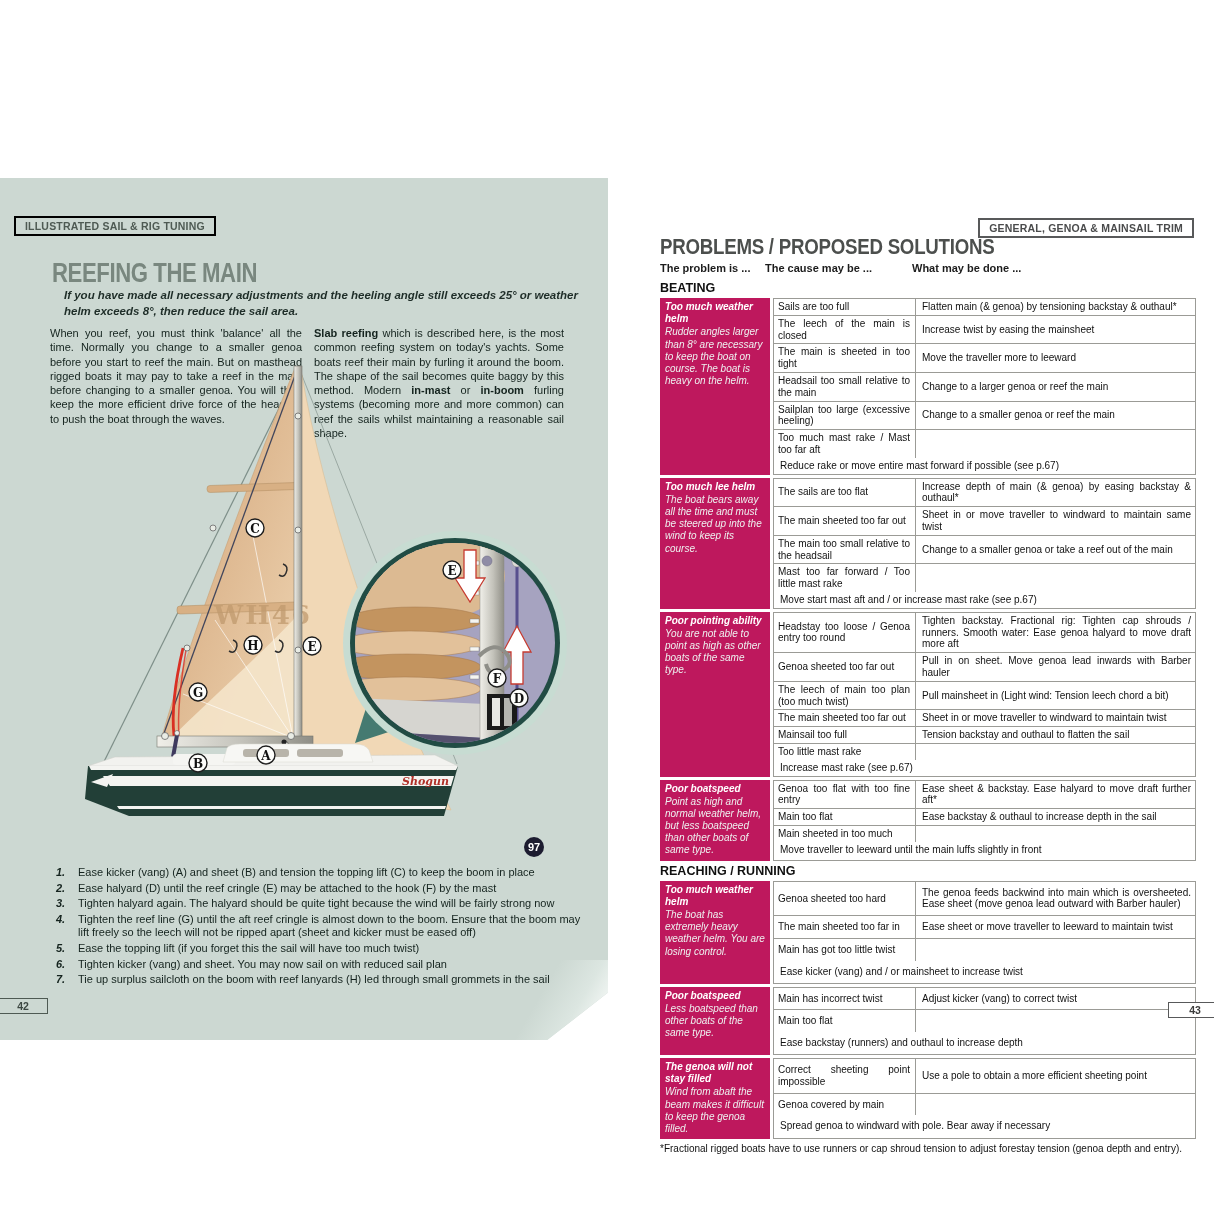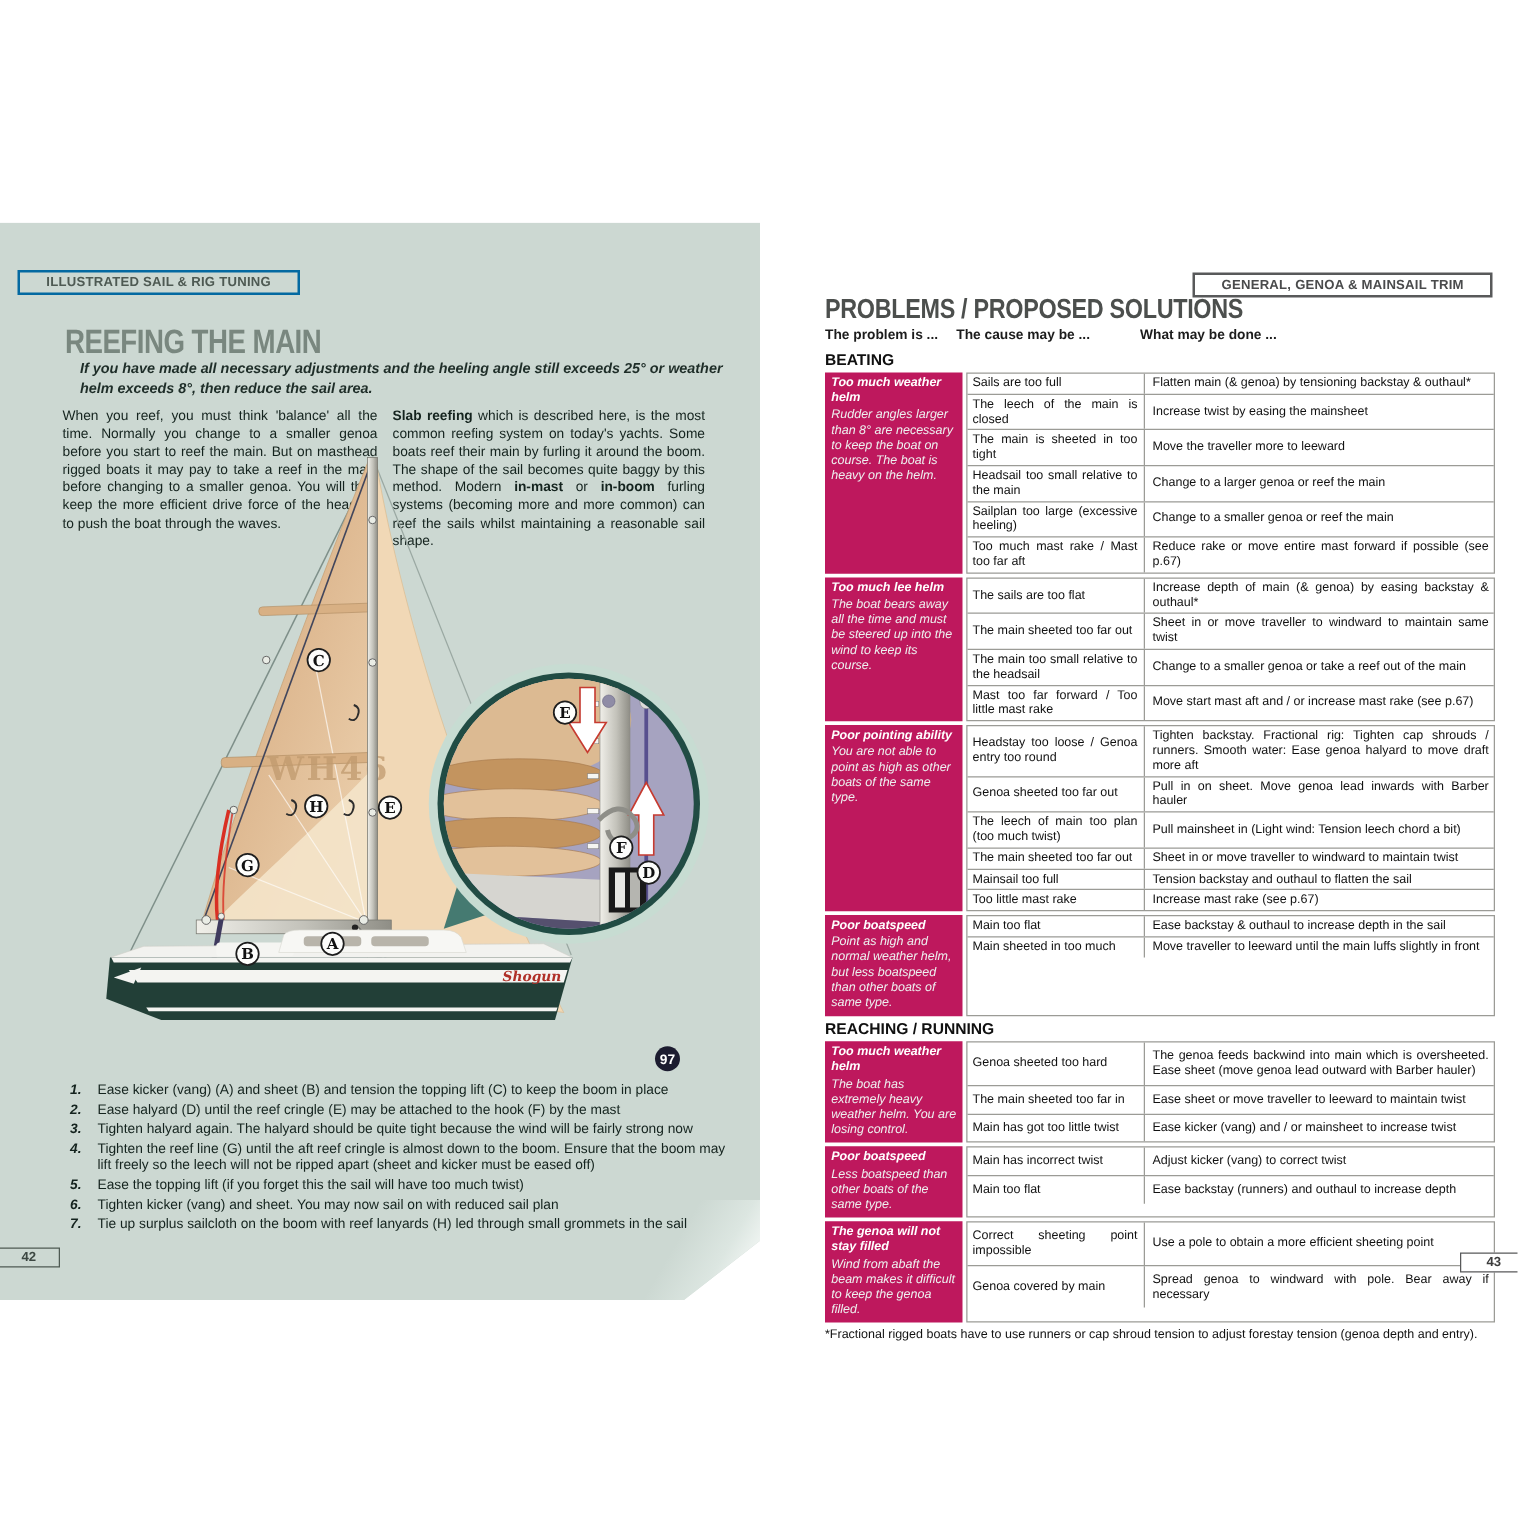--- a/index.html
+++ b/index.html
@@ -4,22 +4,22 @@
 <style>
   html,body{margin:0;padding:0;}
   body{width:1214px;height:1214px;position:relative;background:#ffffff;
        font-family:"Liberation Sans",sans-serif;overflow:hidden;}
 
   
   .lpage{position:absolute;left:0;top:178px;width:608px;height:862px;background:#ccd8d2;
          clip-path:polygon(0 0,100% 0,100% 94.5%,90% 100%,0 100%);}
   .lpage::after{content:"";position:absolute;right:0;bottom:0;width:110px;height:80px;
          background:linear-gradient(300deg,#f7faf8 10%,#dce6e1 32%,rgba(220,230,225,0) 60%);}
-  .ptag{position:absolute;border:2px solid #0369a1;color:#4e5a53;font-weight:bold;
-        font-size:10.5px;padding:2px 21px;white-space:nowrap;letter-spacing:.2px;}
+  .ptag{position:absolute;border:2px solid #000000;color:#4e5a53;font-weight:bold;
+        font-size:10.5px;padding:2px 9px;white-space:nowrap;letter-spacing:.2px;}
   .ltag{left:14px;top:38px;}
   .ltitle{position:absolute;left:52px;top:80px;font-size:27px;font-weight:bold;color:#79877f;
           transform:scaleX(.82);transform-origin:left top;white-space:nowrap;letter-spacing:-.5px;}
   .lsub{position:absolute;left:64px;top:110px;width:518px;font-size:11.5px;font-weight:bold;
         font-style:italic;color:#1e2d28;line-height:1.35;}
   .lcol{position:absolute;top:148px;width:252px;font-size:11px;line-height:1.3;color:#14231e;
         text-align:justify;}
   .lcol1{left:50px;}
   .lcol2{left:314px;width:250px;}
   .boatsvg{position:absolute;left:55px;top:180px;}
@@ -40,21 +40,21 @@
   .colhdr .h2{width:147px;}
   .colhdr .h3{flex:1;}
   .sect{font-size:12.5px;font-weight:bold;color:#101010;margin:3px 0 3px;}
   .grp{display:flex;margin-bottom:3px;}
   .pcell{width:100px;flex:none;background:#be185d;color:#fff;padding:3px 5px 4px;
          font-size:10px;line-height:1.22;margin-right:3px;}
   .pname{display:block;font-weight:bold;font-style:italic;}
   .pdesc{display:block;font-style:italic;margin-top:1px;color:#eef1f0;}
   .rows{flex:1;border:1px solid #9b9b96;}
   .rrow{display:flex;border-bottom:1px solid #9b9b96;}
-  .rrow:last-child{border-bottom:none;}
+  .rrow:last-child{border-bottom:none;flex-direction:column;}
   .ccell,.scell{display:flex;flex-direction:column;justify-content:center;
          font-size:10px;line-height:1.18;color:#111;text-align:justify;}
   .ccell{width:142px;flex:none;padding:2px 5px 2px 4px;border-right:1px solid #9b9b96;box-sizing:border-box;}
   .scell{flex:1;padding:2px 4px 2px 6px;}
   .grp.pad .ccell,.grp.pad .scell{padding-top:5px;padding-bottom:5px;}
   .fnote{font-size:10px;color:#111;margin-top:4px;}
   .pn43{left:508px;top:824px;width:52px;color:#3c3c3c;border:1.5px solid #58595a;background:#fff;}
 </style>
 </head>
 <body>
@@ -376,20 +376,24 @@
       </div>
     </div>
 
     <div class="grp">
       <div class="pcell">
         <span class="pname">Poor boatspeed</span>
         <span class="pdesc">Point as high and normal weather helm, but less boatspeed than other boats of same type.</span>
       </div>
       <div class="rows">
         <div class="rrow">
+            <div class="ccell">Genoa too flat with too fine entry</div>
+            <div class="scell">Ease sheet &amp; backstay. Ease halyard to move draft further aft*</div>
+          </div>
+        <div class="rrow">
             <div class="ccell">Main too flat</div>
             <div class="scell">Ease backstay &amp; outhaul to increase depth in the sail</div>
           </div>
         <div class="rrow">
             <div class="ccell">Main sheeted in too much</div>
             <div class="scell">Move traveller to leeward until the main luffs slightly in front</div>
           </div>
       </div>
     </div>
 

